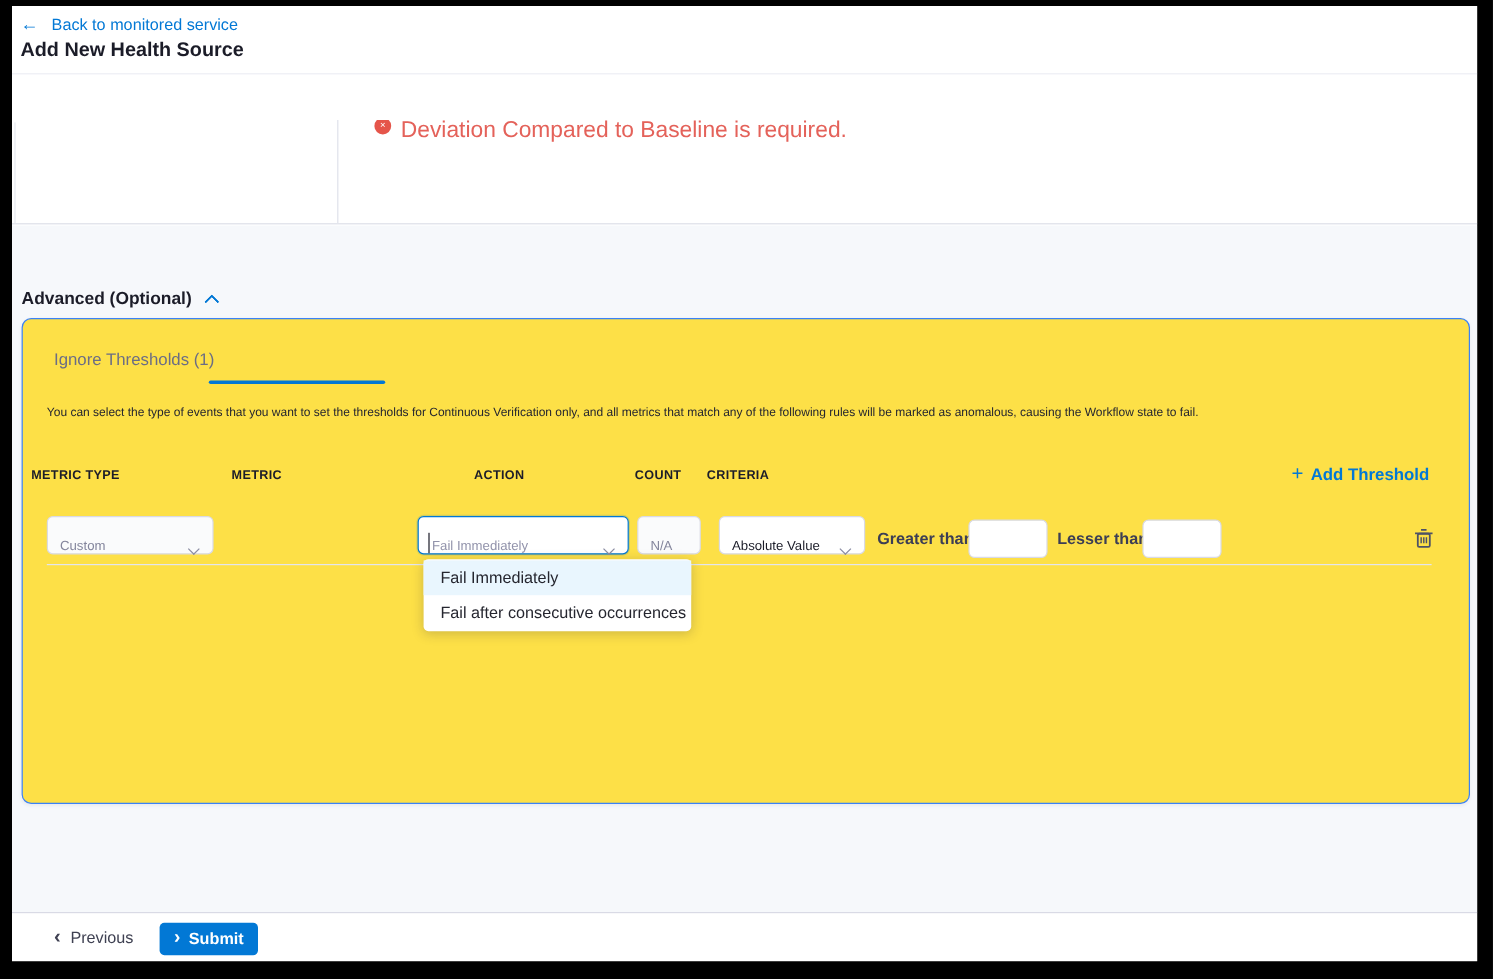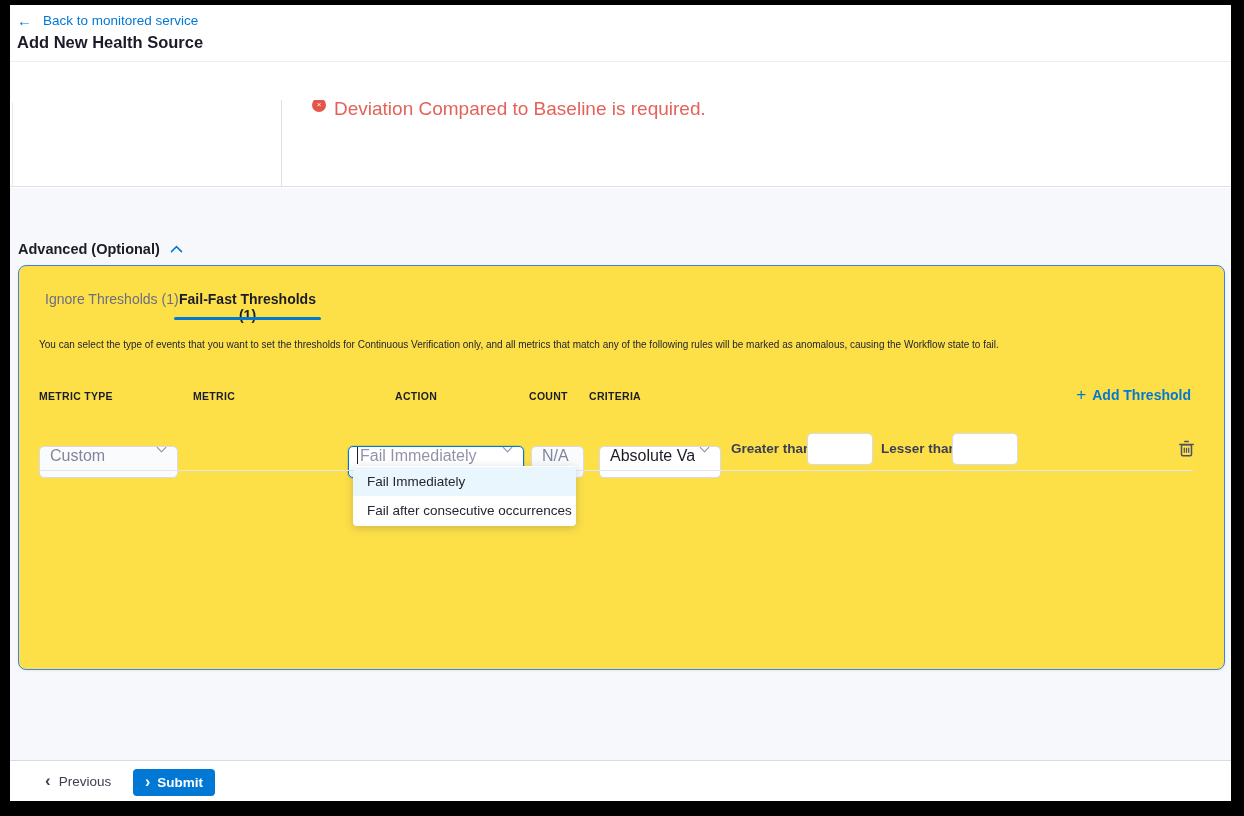--- a/index.html
+++ b/index.html
@@ -38,26 +38,26 @@
   .card { position:absolute; left:8px; top:260px; width:1207px; height:405px; background:#fde047; border:1px solid #3b82f6; border-radius:8px; box-shadow:0 1px 3px rgba(40,41,61,.06); }
 
   .ctab { position:absolute; top:25px; font-size:14px; cursor:pointer; }
   .ctab.inactive { left:26px; color:#6b6d85; }
   .ctab.active { left:155px; width:147px; text-align:center; color:#1b1c28; font-weight:700; }
   .ctab-underline { position:absolute; left:155px; top:51px; width:147px; height:3px; background:#0278d5; border-radius:2px; }
 
   .description { position:absolute; left:20px; top:70px; width:1160px; font-size:10px; line-height:17px; color:#24252f; }
 
   .thead { position:absolute; top:124px; font-size:10.5px; font-weight:700; letter-spacing:.3px; color:#1c1d29; }
-  .h-metric-type { left:20px; } .h-metric { left:174px; } .h-action { left:332px;margin-left:44px; } .h-count { left:510px; } .h-criteria { left:570px; }
+  .h-metric-type { left:7px; } .h-metric { left:174px; } .h-action { left:332px;margin-left:44px; } .h-count { left:510px; } .h-criteria { left:570px; }
 
   .add-threshold { position:absolute; right:33px; top:119px; display:flex; align-items:center; gap:6px; color:#0278d5; font-size:14px; font-weight:600; cursor:pointer; }
   .add-threshold .plus { font-size:17px; font-weight:500; }
 
-  .control { position:absolute; top:180px; height:32px; border:1px solid #d9dae5; border-radius:5px; background:#fff; font-size:16px; display:flex; align-items:flex-start; }
+  .control { position:absolute; top:164px; height:32px; border:1px solid #d9dae5; border-radius:5px; background:#fff; font-size:11px; display:flex; align-items:flex-end; }
   .control .txt { padding-left:10px; flex:1; white-space:nowrap; overflow:hidden; }
   .chev { width:7px; height:7px; border-right:1.6px solid #8a8ca3; border-bottom:1.6px solid #8a8ca3; transform:rotate(45deg); margin:-3px 12px 0 6px; flex:0 0 auto; }
   .sel-disabled { background:#fafbfc; color:#83859c; }
   .sel-placeholder { color:#8f90a6; }
   .sel-dark { color:#1b1c28; font-weight:500; }
   .combo-focused { border:1px solid #0278d5; box-shadow:0 0 0 1px rgba(2,120,213,.18); color:#9293ab; }
   .caret { width:1px; height:17px; background:#1b1c28; margin-left:8px; flex:0 0 auto; }
   .combo-focused .txt { padding-left:2px; }
   .num-input { position:absolute; top:167px; height:32px; width:66px; border:1px solid #d9dae5; border-radius:5px; background:#fff; font-size:13.5px; padding:0 8px; color:#1b1c28; outline:none; font-family:inherit; }
   .inline-label { position:absolute; top:167px; height:32px; line-height:32px; font-size:13.5px; font-weight:600; color:#3c3e55; }
@@ -111,21 +111,20 @@
 
   <div class="bg-band"></div>
 
   <div class="advanced-header">
     <span class="lbl">Advanced (Optional)</span>
     <span class="chev-up"></span>
   </div>
 
   <div class="card">
     <div class="ctab inactive">Ignore Thresholds (1)</div>
-    <div class="ctab active">Fail-Fast Thresholds (1)</div>
     <div class="ctab-underline"></div>
 
     <p class="description">You can select the type of events that you want to set the thresholds for Continuous Verification only, and all metrics that match any of the following rules will be marked as anomalous, causing the Workflow state to fail.</p>
 
     <div class="thead h-metric-type">METRIC TYPE</div>
     <div class="thead h-metric">METRIC</div>
     <div class="thead h-action">ACTION</div>
     <div class="thead h-count">COUNT</div>
     <div class="thead h-criteria">CRITERIA</div>
 

